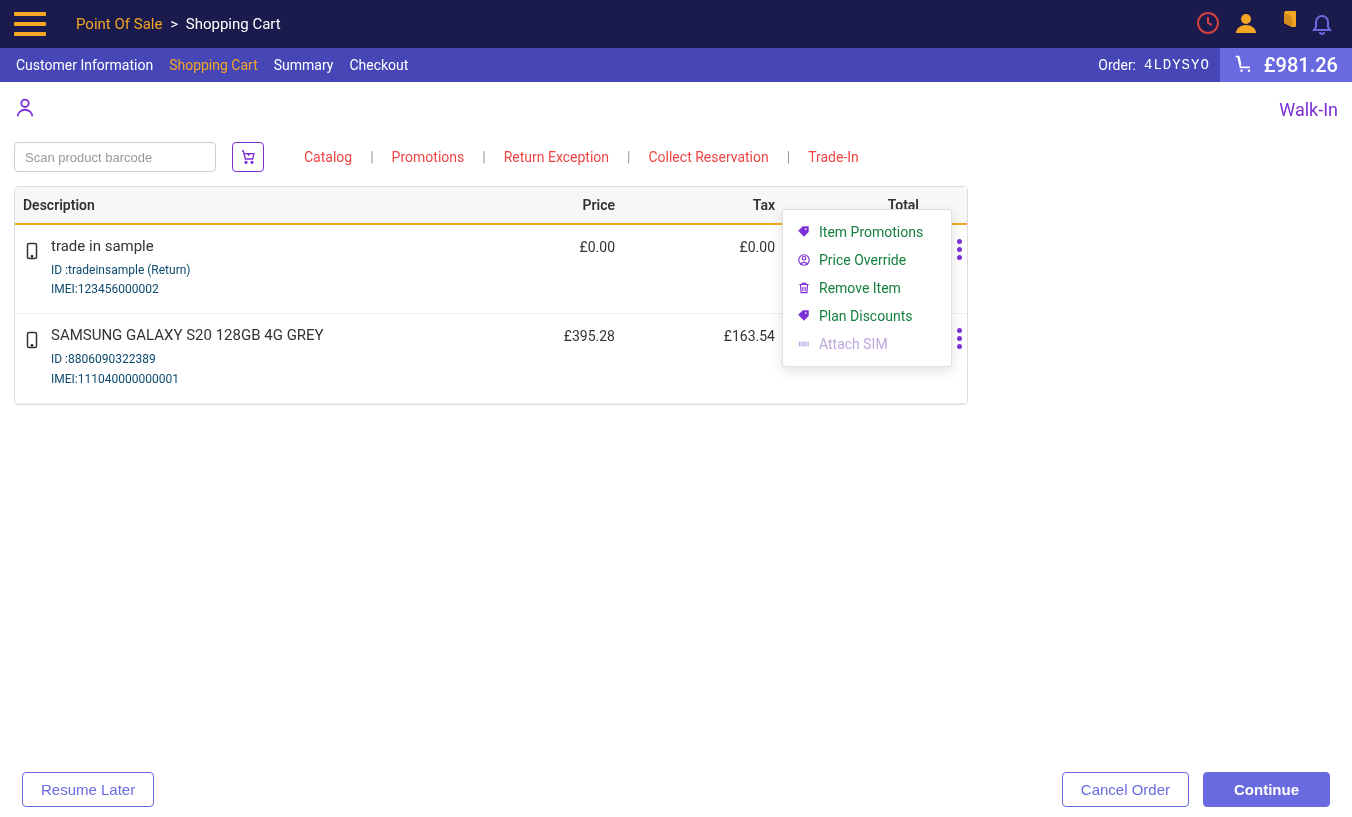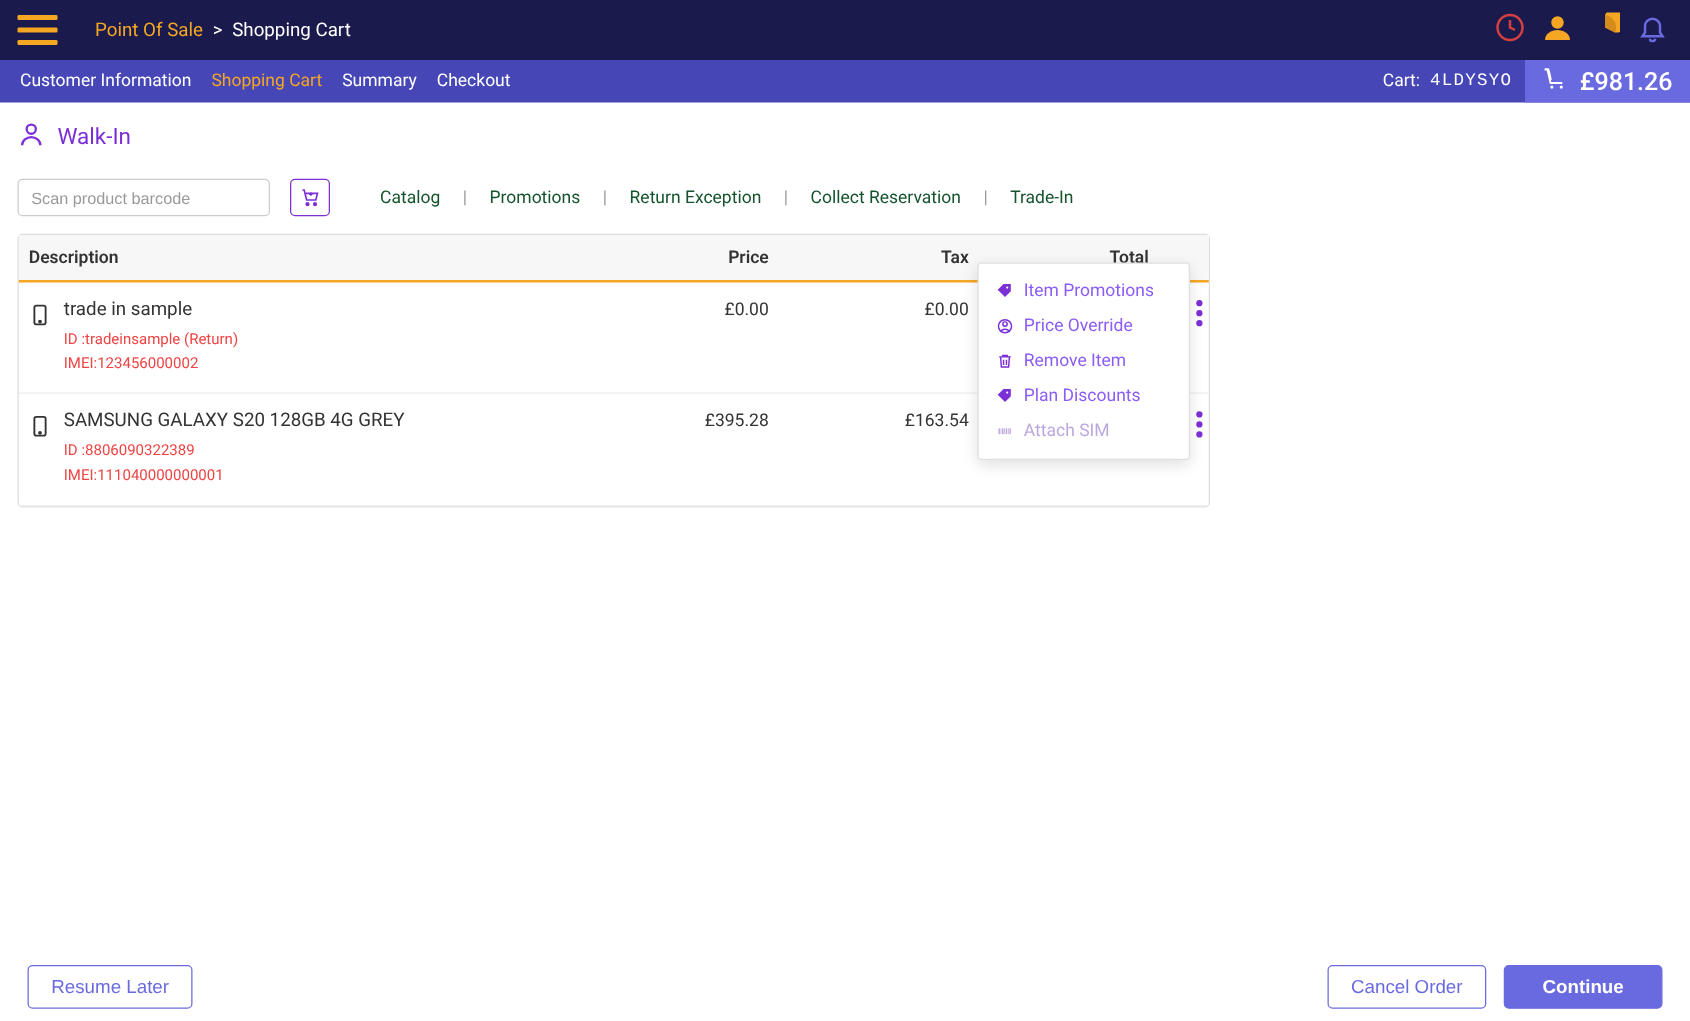--- a/index.html
+++ b/index.html
@@ -91,20 +91,21 @@
   
   .content { padding: 14px; }
 
   .customer-row {
     display: flex;
     align-items: center;
     gap: 10px;
     color: #7c2fd6;
     font-size: 18px;
     margin-bottom: 20px;
+    justify-content: space-between;
   }
   .customer-row svg { width: 22px; height: 22px; }
 
   .toolbar-row {
     display: flex;
     align-items: center;
     gap: 16px;
     margin-bottom: 14px;
   }
   .barcode-input {
@@ -126,21 +127,21 @@
     cursor: pointer;
   }
   .cart-icon-btn svg { width: 16px; height: 16px; }
   .link-bar {
     display: flex;
     align-items: center;
     gap: 18px;
     margin-left: 24px;
   }
   .link-bar a {
-    color: #14532d;
+    color: #ef4444;
     text-decoration: none;
     cursor: pointer;
     font-size: 14px;
   }
   .link-bar .sep { color: #999; }
 
   
   .cart-table {
     border: 1px solid #ddd;
     border-radius: 4px;
@@ -166,21 +167,21 @@
   }
   .cart-row:last-child { border-bottom: none; }
   .row-desc {
     flex: 1;
     display: flex;
     align-items: flex-start;
     gap: 10px;
   }
   .row-desc svg { width: 18px; height: 24px; flex-shrink: 0; margin-top:2px;}
   .row-desc-text .name { font-size: 15px; color: #333; margin-bottom: 6px; }
-  .row-desc-text .meta { font-size: 12px; color: #ef4444; line-height: 1.6; }
+  .row-desc-text .meta { font-size: 12px; color: #0c4a6e; line-height: 1.6; }
   .row-price, .row-tax, .row-total {
     width: 160px; text-align: right; padding-right: 24px;
     padding-top: 2px;
     font-size: 14px;
   }
   .row-total { padding-right: 40px; }
   .kebab {
     position: absolute;
     right: -1px;
     top: 14px;
@@ -199,21 +200,21 @@
     border-radius: 3px;
     width: 170px;
     padding: 8px 0;
     z-index: 10;
   }
   .context-menu .item {
     padding: 6px 14px;
     display:flex;
     align-items:center;
     gap:8px;
-    color:#8b5cf6;
+    color:#15803d;
     cursor:pointer;
     font-size:14px;
   }
   .context-menu .item.disabled { color:#bca7df; cursor:default; }
   .context-menu .item svg { width:14px; height:14px; flex-shrink:0;}
 
   
   .footer {
     position: absolute;
     bottom: 0; left: 0; right: 0;
@@ -274,21 +275,21 @@
     </span>
   </div>
 </div>
 
 <div class="header-tabs">
   <div class="tab">Customer Information</div>
   <div class="tab active">Shopping Cart</div>
   <div class="tab">Summary</div>
   <div class="tab">Checkout</div>
   <div class="order-info">
-    <span class="order-label">Cart:</span>
+    <span class="order-label">Order:</span>
     <span class="order-id">4LDYSYO</span>
     <div class="cart-total-box">
       <span>
         <svg viewBox="0 0 24 24" fill="#fff">
             <path d="M7 4h14l-2 9H9L7 4zM5 2H2v2h2l3 13h12v-2H8.5L8 13h11l2-9H7L6 2H5z"></path>
             <circle cx="9" cy="20" r="1.5"></circle>
             <circle cx="18" cy="20" r="1.5"></circle>
           </svg>
       </span>
       <span class="total">£981.26</span>

